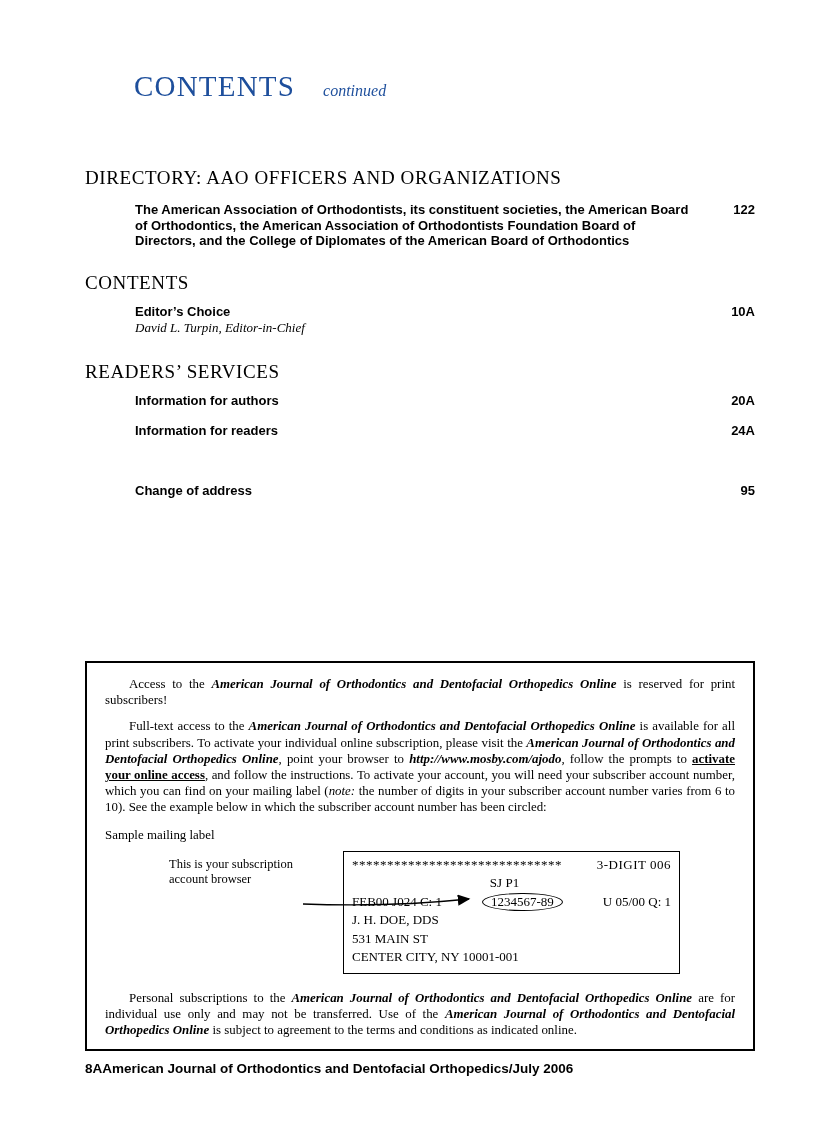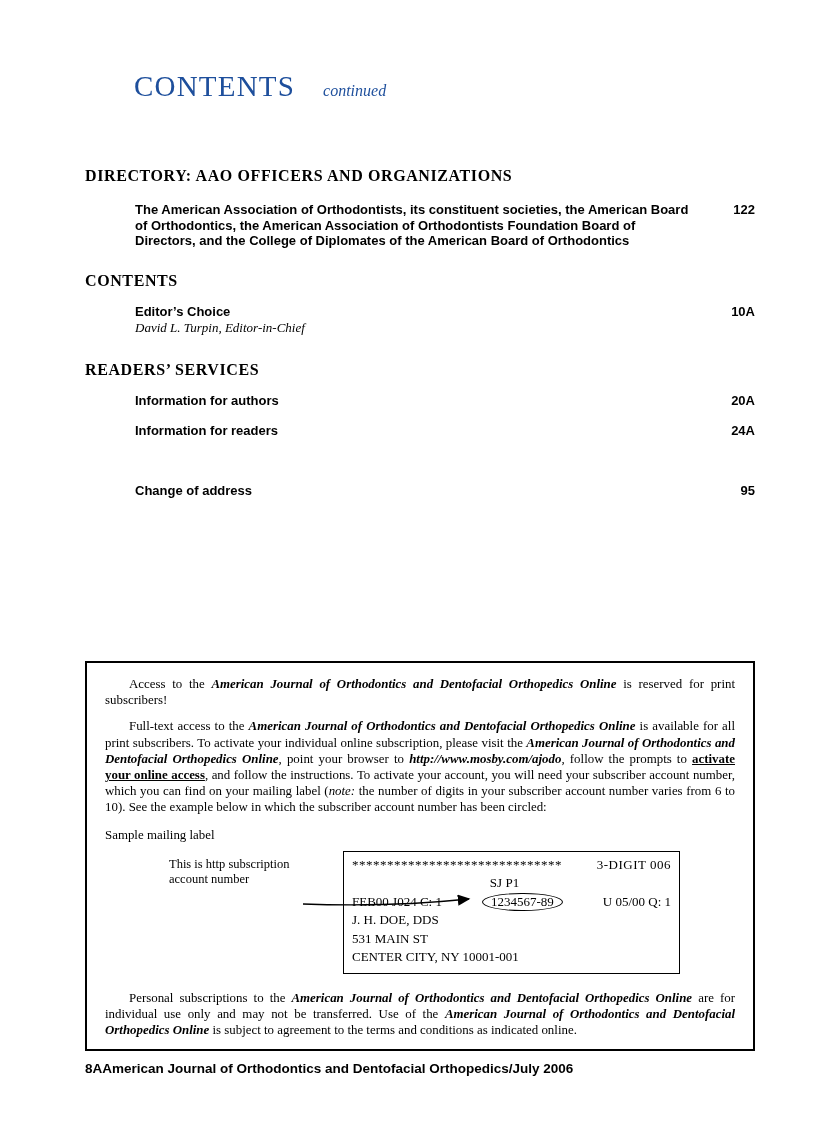--- a/index.html
+++ b/index.html
@@ -8,21 +8,21 @@
   .page {
     position:relative; width:838px; height:1122px; margin:16px auto;
     background:#fff; color:#000; overflow:hidden;
     font-family:"Liberation Serif", serif;
   }
   
   .masthead { position:absolute; left:134px; top:54px; white-space:nowrap; }
   .m-title { font-size:29px; letter-spacing:1.2px; color:var(--accent); }
   .m-cont  { font-size:16px; font-style:italic; color:var(--accent); margin-left:28px; }
   
-  .sec { position:absolute; left:85px; font-size:16px; font-weight:bold; letter-spacing:0.6px; }
+  .sec { position:absolute; left:85px; font-size:19px; font-weight:normal; letter-spacing:0.6px; }
   #h-dir      { top:151px; }
   #h-contents { top:256px; }
   #h-readers  { top:345px; }
   
   .toc-row {
     position:absolute; left:135px; right:83px;
     display:flex; justify-content:space-between; align-items:flex-start;
     font-family:"Liberation Sans", sans-serif; font-size:13px; font-weight:bold;
   }
   .dir   { top:186px;gap:34px; }
@@ -107,21 +107,21 @@
     <span>Change of address</span>
     <span class="pnum">95</span>
   </div>
 
   <div class="sub-box">
     <p class="intro"><span>Access to the </span><span class="bi">American Journal of Orthodontics and Dentofacial Orthopedics Online</span><span> is reserved for print subscribers!</span></p>
     <p class="body"><span>Full-text access to the </span><span class="bi">American Journal of Orthodontics and Dentofacial Orthopedics Online</span><span> is available for all print subscribers. To activate your individual online subscription, please visit the </span><span class="bi">American Journal of Orthodontics and Dentofacial Orthopedics Online</span><span>, point your browser to </span><span class="bi">http://www.mosby.com/ajodo</span><span>, follow the prompts to </span><span class="bu">activate your online access</span><span>, and follow the instructions. To activate your account, you will need your subscriber account number, which you can find on your mailing label (</span><span class="i">note:</span><span> the number of digits in your subscriber account number varies from 6 to 10). See the example below in which the subscriber account number has been circled:</span></p>
     <p class="sample-title">Sample mailing label</p>
 
     <div class="label-area">
-      <p class="annotation">This is http subscription account number</p>
+      <p class="annotation">This is your subscription account browser</p>
 
       <svg class="arrow-svg" width="180" height="24" viewBox="0 0 180 24">
         <defs>
           <marker id="ah" markerWidth="10" markerHeight="8" refX="8" refY="4" orient="auto">
             <path d="M0,0 L9,4 L0,8 Z" fill="#000"></path>
           </marker>
         </defs>
         <path d="M2,15 C60,17 120,15 168,10" fill="none" stroke="#000" stroke-width="1.4" marker-end="url(#ah)"></path>
       </svg>
 

